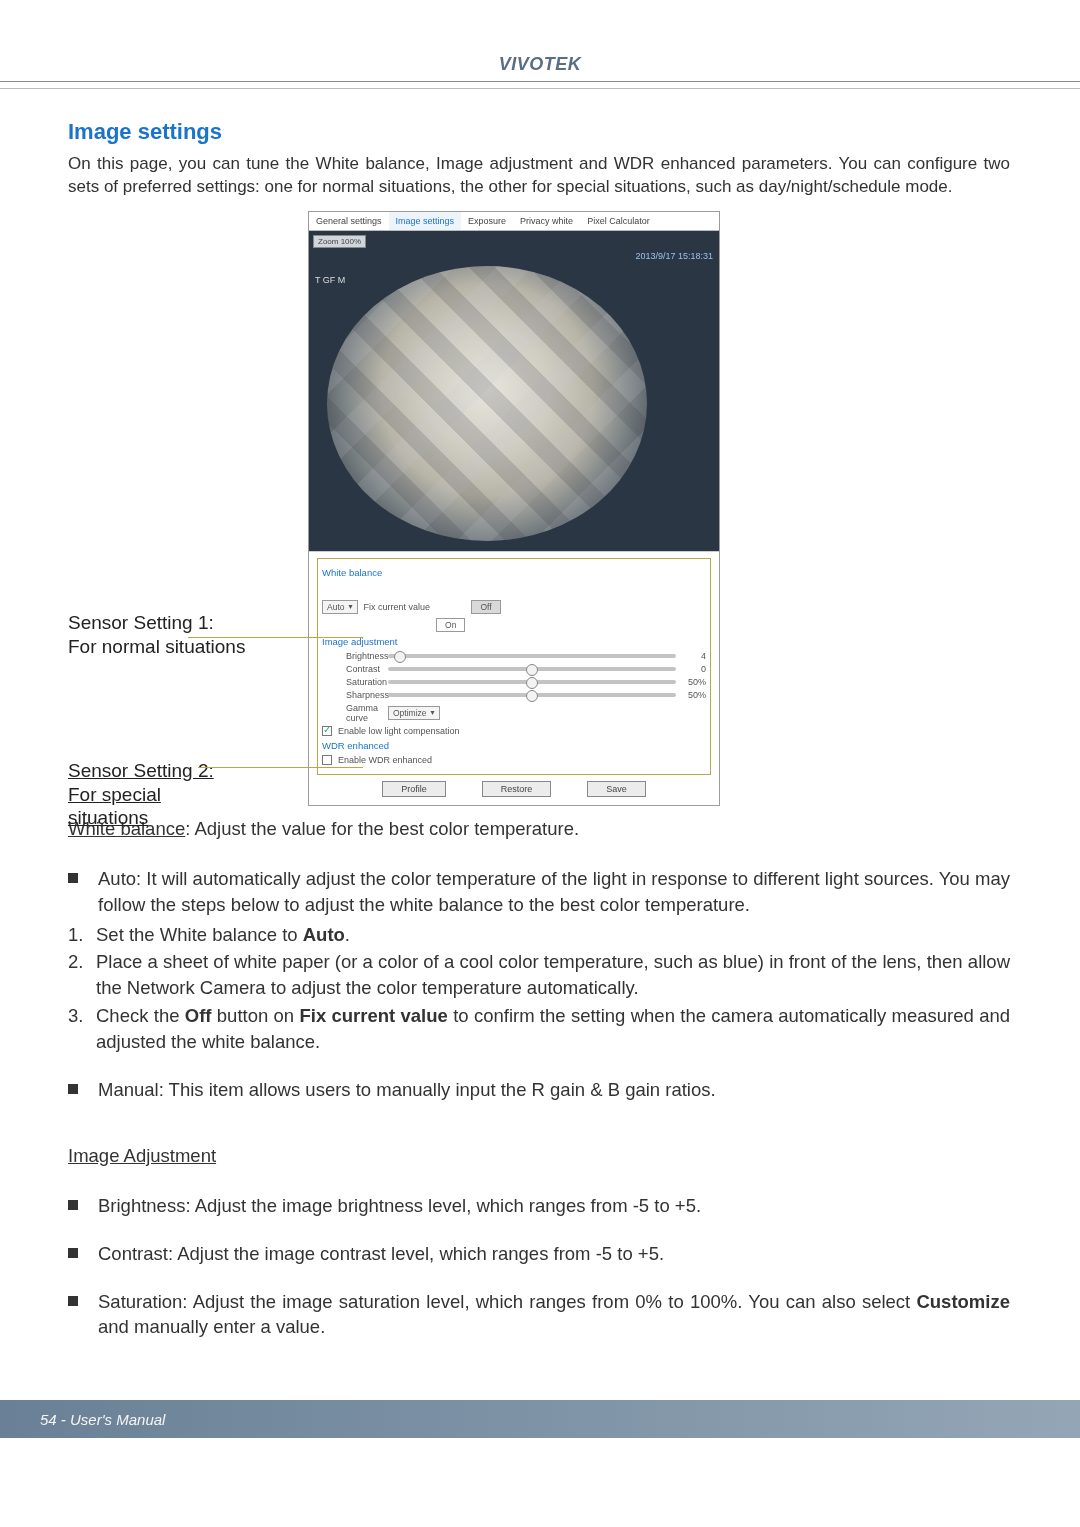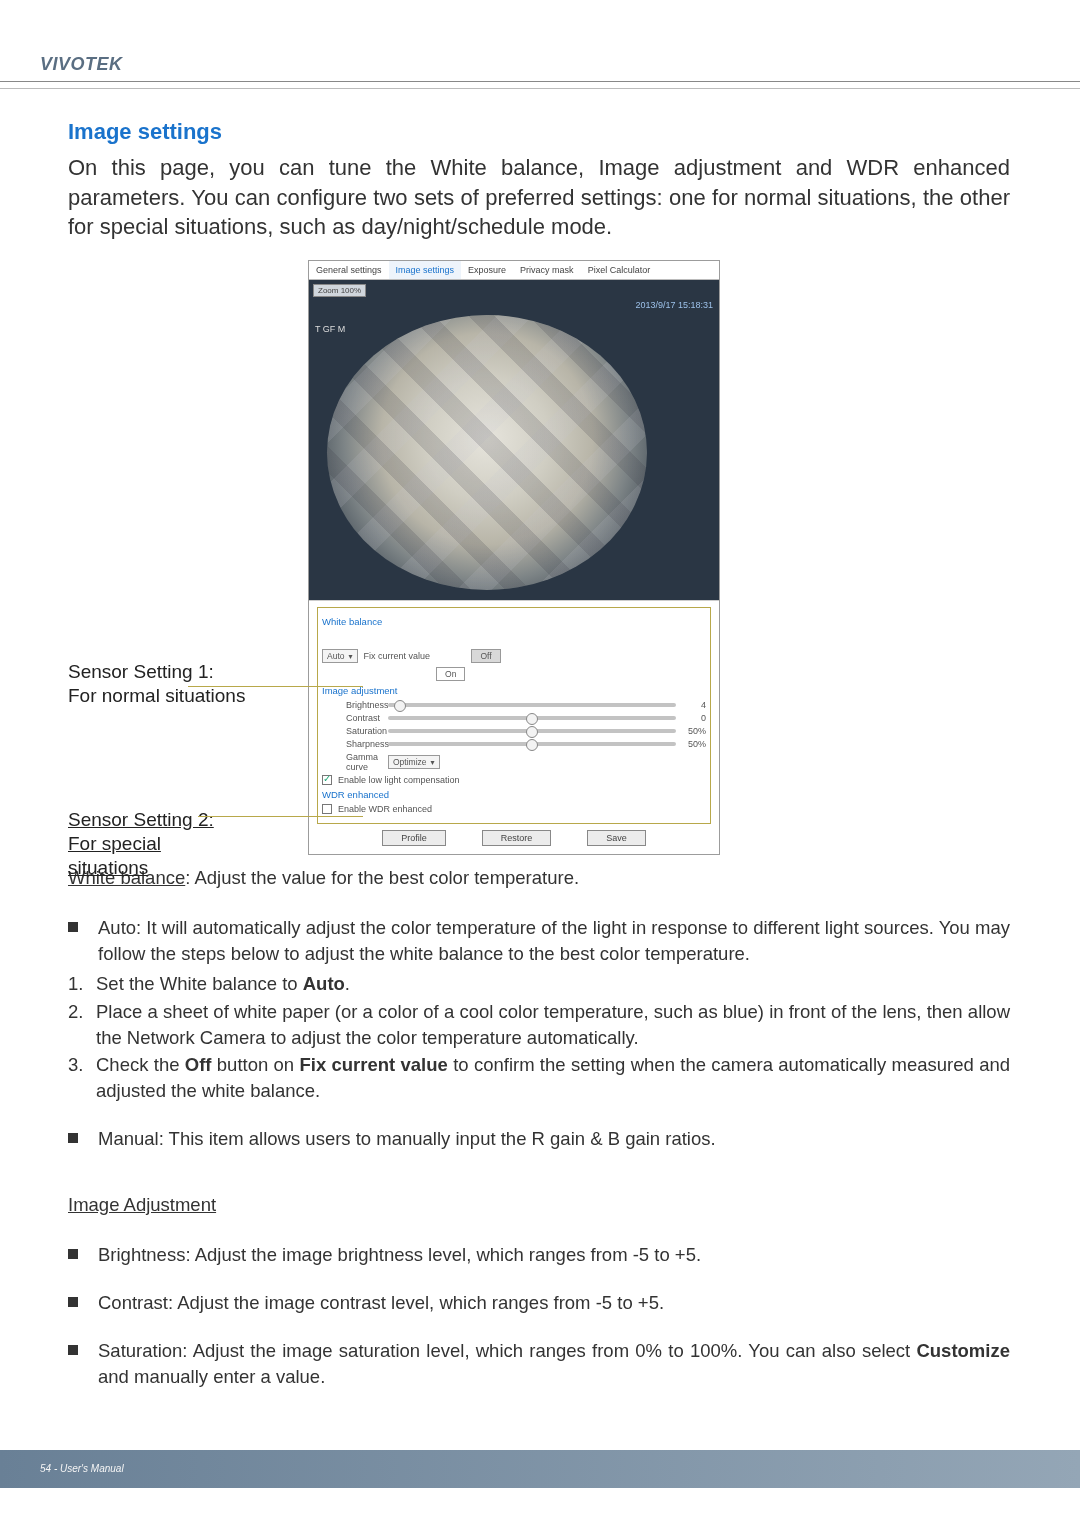--- a/index.html
+++ b/index.html
@@ -11,20 +11,21 @@
     color: #333;
   }
   .page {
     padding: 40px 0 0 0;
     position: relative;
   }
   .header-bar {
     border-bottom: 1px solid #888;
     padding: 14px 40px 6px 40px;
     margin-bottom: 6px;
+    text-align: center;
   }
   .brand {
     color: #5a6e82;
     font-style: italic;
     font-weight: bold;
     font-size: 18px;
     letter-spacing: 0.5px;
   }
   .header-divider {
     border-bottom: 1px solid #bbb;
@@ -33,24 +34,24 @@
   .content {
     padding: 0 70px 0 68px;
   }
   .section-title {
     color: #1a73cc;
     font-weight: bold;
     font-size: 22px;
     margin-bottom: 8px;
   }
   .intro {
-    font-size: 22px;
+    font-size: 17px;
     line-height: 1.35;
     text-align: justify;
-    margin-bottom: 18px;
+    margin-bottom: 12px;
   }
   .figure-row {
     display: flex;
     align-items: flex-start;
     gap: 0;
     margin-bottom: 10px;
     position: relative;
   }
   .callouts {
     width: 240px;
@@ -239,21 +240,21 @@
   .num-row .n{width:22px;flex-shrink:0;}
   .footer {
     margin-top: 60px;
     background: linear-gradient(to right,#698096 0%, #94a6b6 100%);
     height: 38px;
     display:flex;
     align-items:center;
     padding-left: 40px;
     color:#f5f5f5;
     font-style: italic;
-    font-size: 10px;
+    font-size: 15px;
   }
 </style>
 </head>
 <body>
 
 <div class="page">
   <div class="header-bar">
     <span class="brand">VIVOTEK</span>
   </div>
   <div class="header-divider"></div>
@@ -275,21 +276,21 @@
           <span>situations</span>
         </div>
         <div class="callout-line line2"></div>
       </div>
 
       <div class="panel">
         <div class="tabs">
           <div class="tab">General settings</div>
           <div class="tab active">Image settings</div>
           <div class="tab">Exposure</div>
-          <div class="tab">Privacy mask</div>
+          <div class="tab">Privacy white</div>
           <div class="tab">Pixel Calculator</div>
         </div>
 
         <div class="video-area">
           <div class="zoom-label">Zoom 100%</div>
           <div class="video-title">T GF M</div>
           <div class="video-time">2013/9/17 15:18:31</div>
           <div class="fisheye"></div>
         </div>
 

